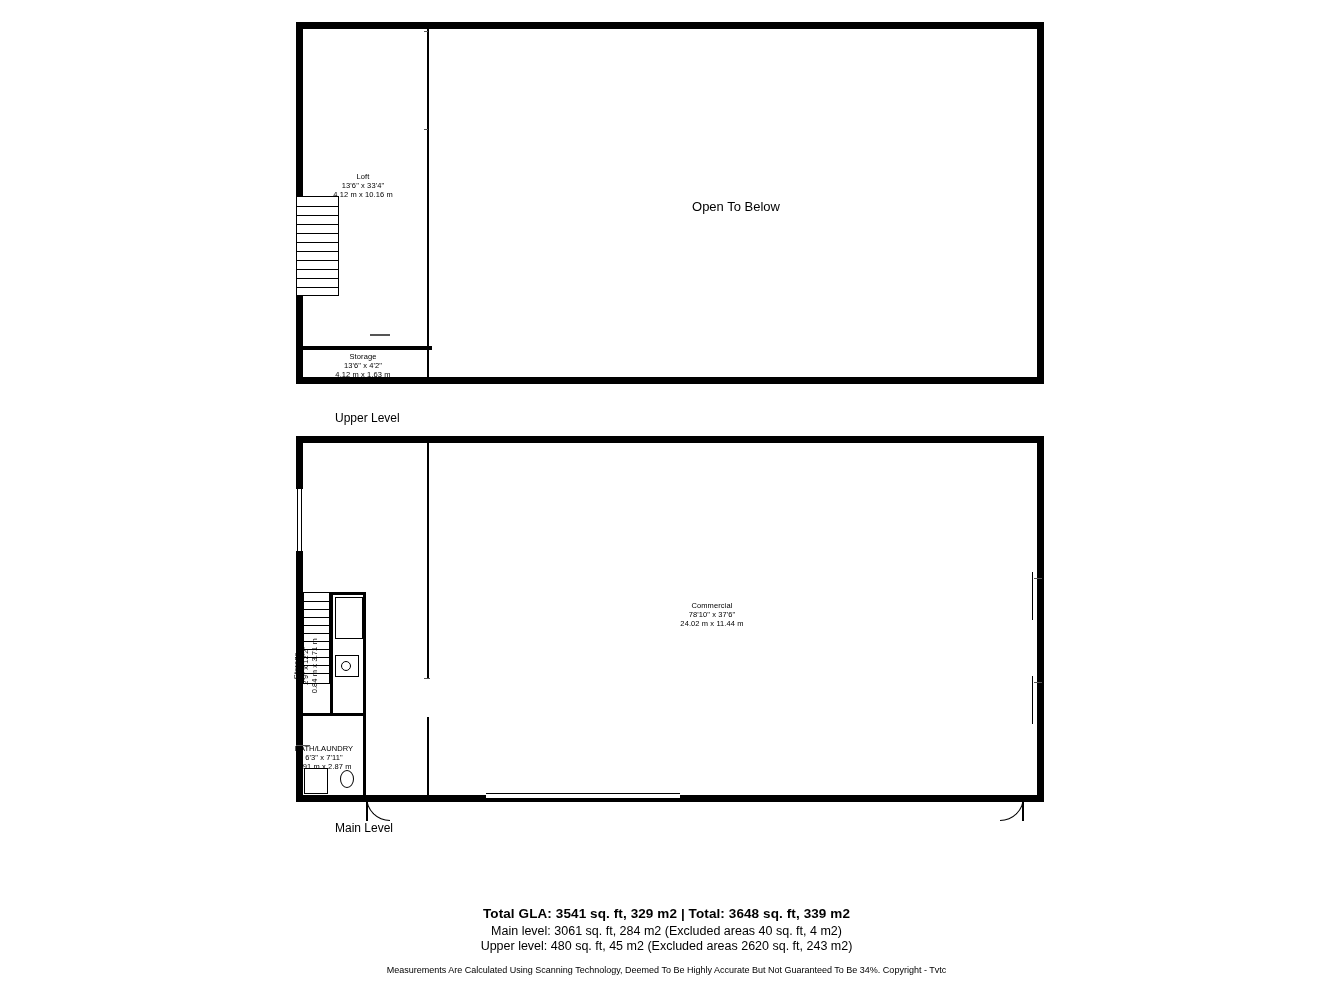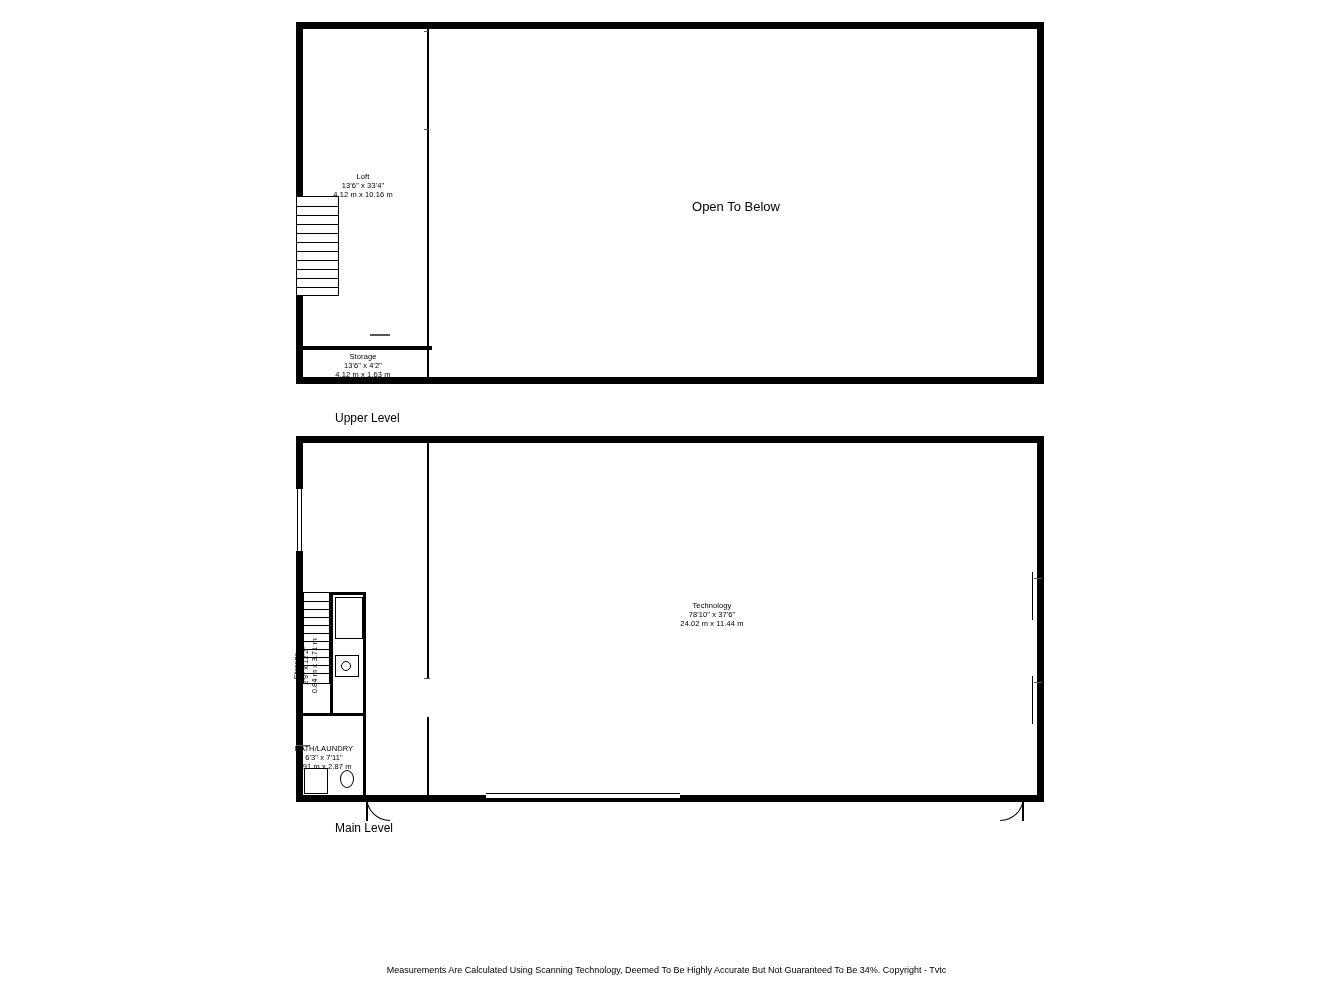--- a/index.html
+++ b/index.html
@@ -264,38 +264,43 @@
     <div class="wall" style="left:366px; top:797px; width:2px; height:24px;"></div>
 
     <div class="doorarc flip" style="left:1000px; top:797px; width:24px; height:24px;"></div>
     <div class="wall" style="left:1022px; top:797px; width:2px; height:24px;"></div>
 
     <div class="tick" style="left:1034px; top:578px; width:8px; height:1px;"></div>
     <div class="tick" style="left:1034px; top:682px; width:8px; height:1px;"></div>
     <div class="tick" style="left:424px; top:678px; width:6px; height:1px;"></div>
 
     <div class="roomlabel" style="left:612px; top:601px; width:200px;">
-      <span class="name">Technology</span>
+      <span class="name">Commercial</span>
       <span class="dim-imp">78'10" x 37'6"</span>
       <span class="dim-met">24.02 m x 11.44 m</span>
     </div>
 
     <div class="roomlabel" style="left:246px; top:652px; width:120px; transform:rotate(-90deg); transform-origin:center center;">
       <span class="name">Storage</span>
       <span class="dim-imp">2'9" x 12'2"</span>
       <span class="dim-met">0.84 m x 3.71 m</span>
     </div>
 
     <div class="roomlabel" style="left:264px; top:744px; width:120px;text-align:center;">
       <span class="name">BATH/LAUNDRY</span>
       <span class="dim-imp">6'3" x 7'11"</span>
       <span class="dim-met">1.91 m x 2.87 m</span>
     </div>
 
     <div class="levelcaption" style="left:291px; top:821px;">Main Level</div>
   </div>
 
 
+  <div class="footer" style="top:906px;">
+    <div class="total">Total GLA: 3541 sq. ft, 329 m2 | Total: 3648 sq. ft, 339 m2</div>
+    <div class="line" style="margin-top:3px;">Main level: 3061 sq. ft, 284 m2 (Excluded areas 40 sq. ft, 4 m2)</div>
+    <div class="line" style="margin-top:1px;">Upper level: 480 sq. ft, 45 m2 (Excluded areas 2620 sq. ft, 243 m2)</div>
+  </div>
   <div class="footer" style="top:965px;">
     <div class="disclaimer">Measurements Are Calculated Using Scanning Technology, Deemed To Be Highly Accurate But Not Guaranteed To Be 34%. Copyright - Tvtc</div>
   </div>
 
 </div>
 
 </body></html>

